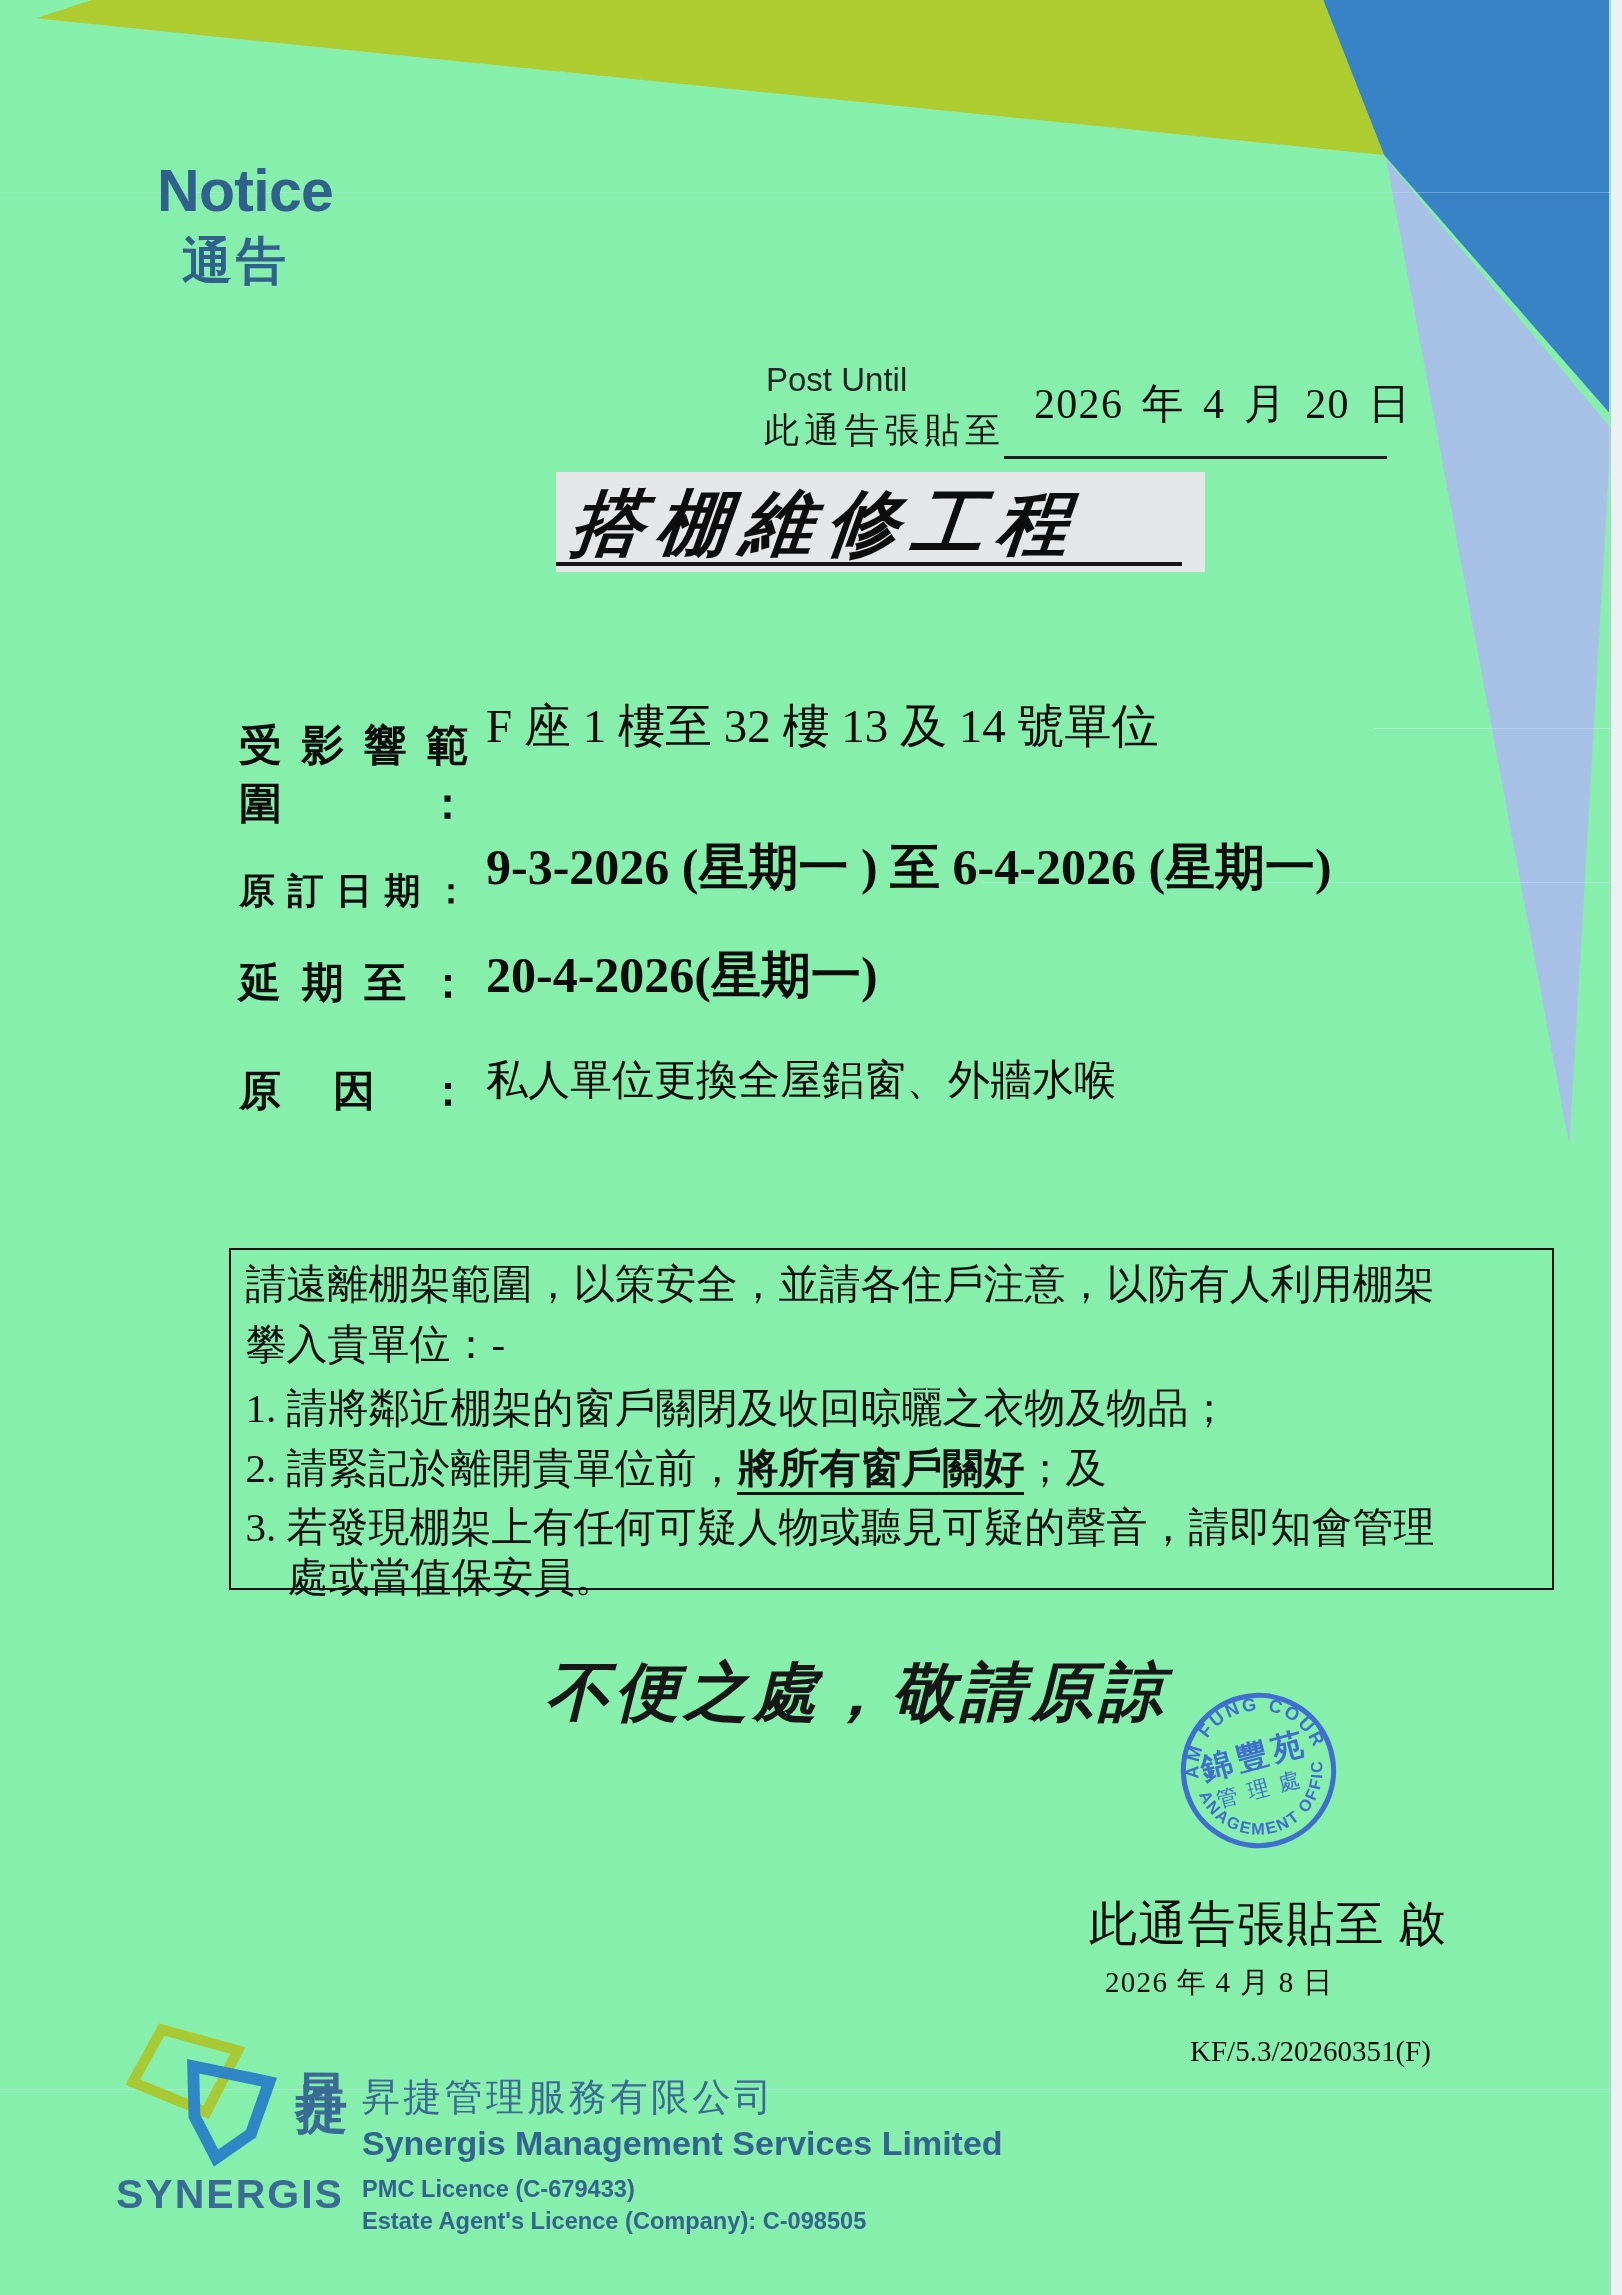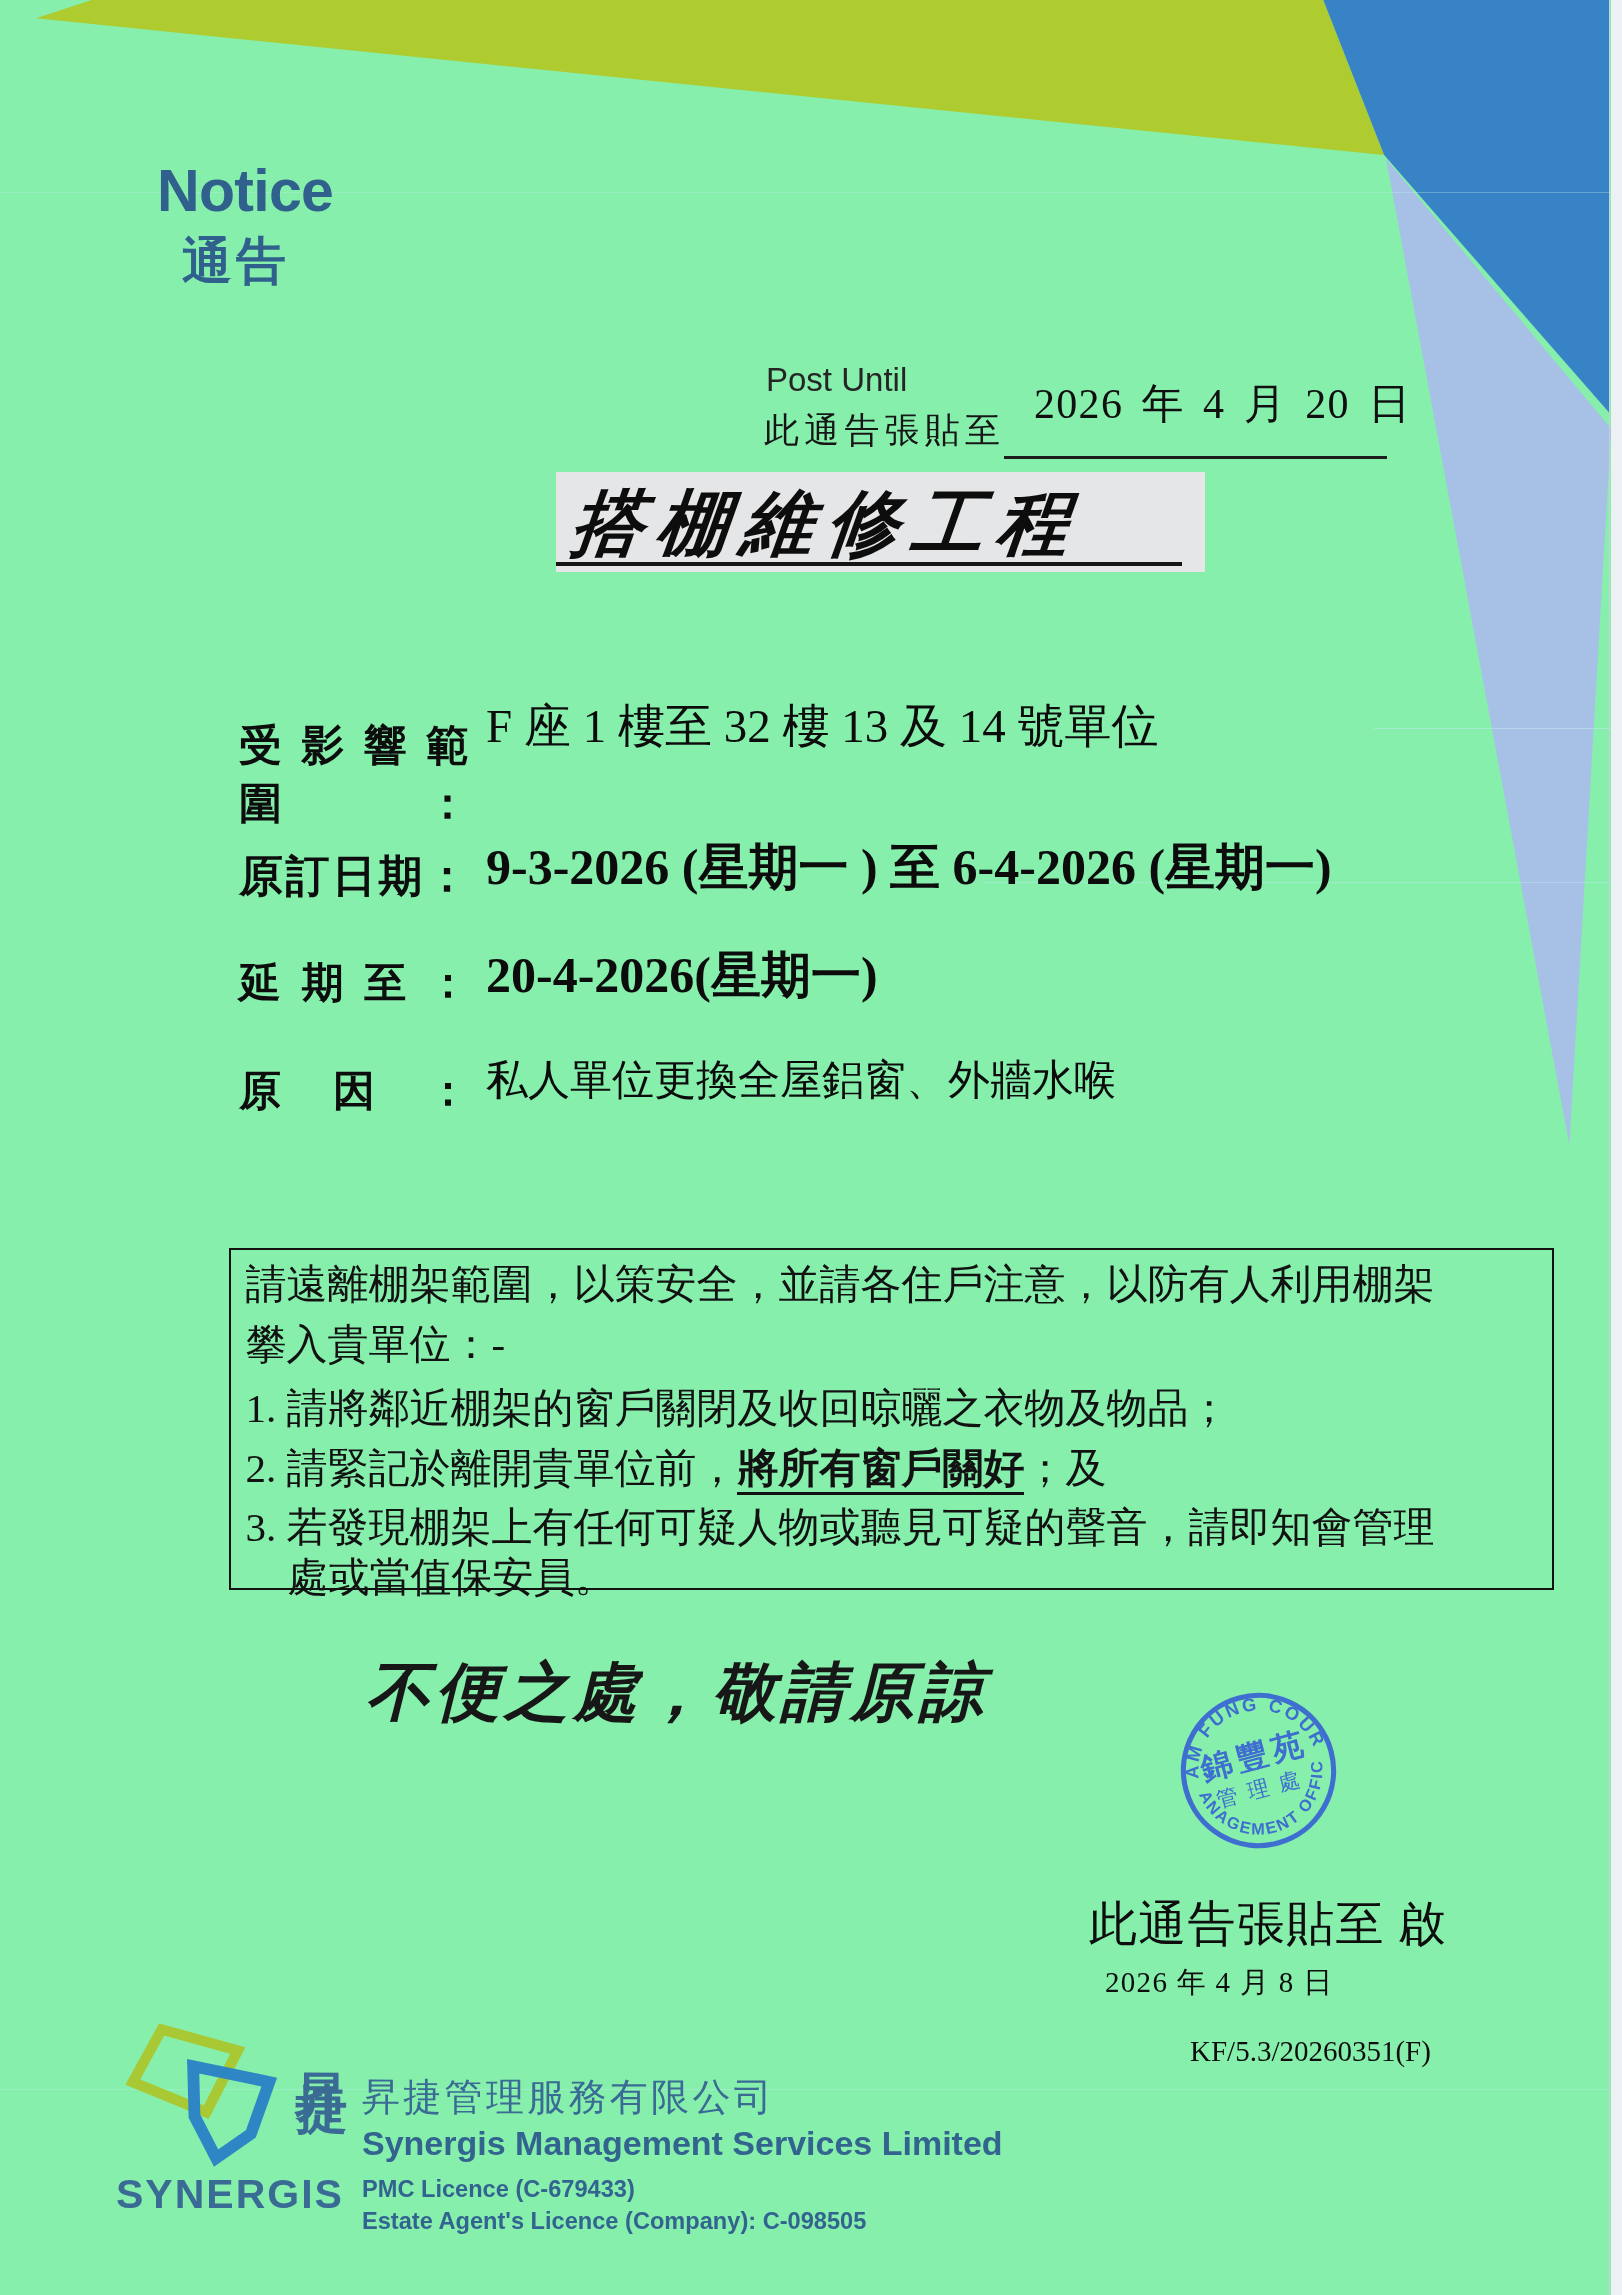--- a/index.html
+++ b/index.html
@@ -28,21 +28,21 @@
   
   .flabel{position:absolute;left:239px;width:230px;font-weight:bold;color:#0d0d0d;
     text-align:justify;text-align-last:justify;}
   .fvalue{position:absolute;left:486px;color:#0c0c0c;}
   
   .wbox{left:229px;top:1248px;width:1325px;height:342px;border:2.6px solid #121212;
     box-sizing:border-box;padding:9.2px 14.4px 0 14.4px;}
   .wbox p{margin:0;font-size:41px;line-height:1.02;color:#121212;white-space:nowrap;}
   .u-bold{font-weight:bold;border-bottom:3.3px solid #121212;padding-bottom:1.3px;}
   
-  .apology{left:366px;top:1649px;width:982px;text-align:left;font-size:64px;
+  .apology{left:366px;top:1649px;width:982px;text-align:center;font-size:64px;
     font-weight:bold;font-style:italic;letter-spacing:5.2px;color:#171717;}
   
   .sig1{left:1089px;top:1892px;font-size:48px;color:#0e0e0e;letter-spacing:1.3px;}
   .sig2{left:1105px;top:1963px;font-size:29px;color:#0e0e0e;letter-spacing:1.3px;}
   .ref{left:1190px;top:2035px;font-size:29px;color:#0e0e0e;}
   
   .syn-word{left:116px;top:2171px;font-family:"Liberation Sans","DejaVu Sans",sans-serif;
     font-weight:bold;font-size:41px;letter-spacing:2px;color:#3a6b94;}
   .syn-vert{left:287px;top:2030px;writing-mode:vertical-rl;font-family:"Liberation Sans","DejaVu Sans",sans-serif;
     font-weight:600;font-size:52px;letter-spacing:10.5px;color:#3a6b94;height:137px;}
@@ -84,21 +84,21 @@
   <div class="abs post-line"></div>
 
   <div class="abs title-box">
     <div class="title-text">搭棚維修工程</div>
     <div class="title-underline"></div>
   </div>
 
   <div class="flabel" style="top:717px;font-size:43px;">受影響範圍：</div>
   <div class="fvalue" style="top:695px;font-size:47px;">F 座 1 樓至 32 樓 13 及 14 號單位</div>
 
-  <div class="flabel" style="top:847px;font-size:44px;">原訂日期：</div>
+  <div class="flabel" style="top:867px;font-size:36px;">原訂日期：</div>
   <div class="fvalue" style="top:834px;font-size:50px;font-weight:bold;">9-3-2026 (星期一 ) 至 6-4-2026 (星期一)</div>
 
   <div class="flabel" style="top:955px;font-size:42px;">延期至：</div>
   <div class="fvalue" style="top:942px;font-size:50px;font-weight:bold;">20-4-2026(星期一)</div>
 
   <div class="flabel" style="top:1063px;font-size:42px;">原因：</div>
   <div class="fvalue" style="top:1052px;font-size:42px;">私人單位更換全屋鋁窗、外牆水喉</div>
 
   <div class="abs wbox">
     <p style="margin-top:5.2px;">請遠離棚架範圍，以策安全，並請各住戶注意，以防有人利用棚架</p>

